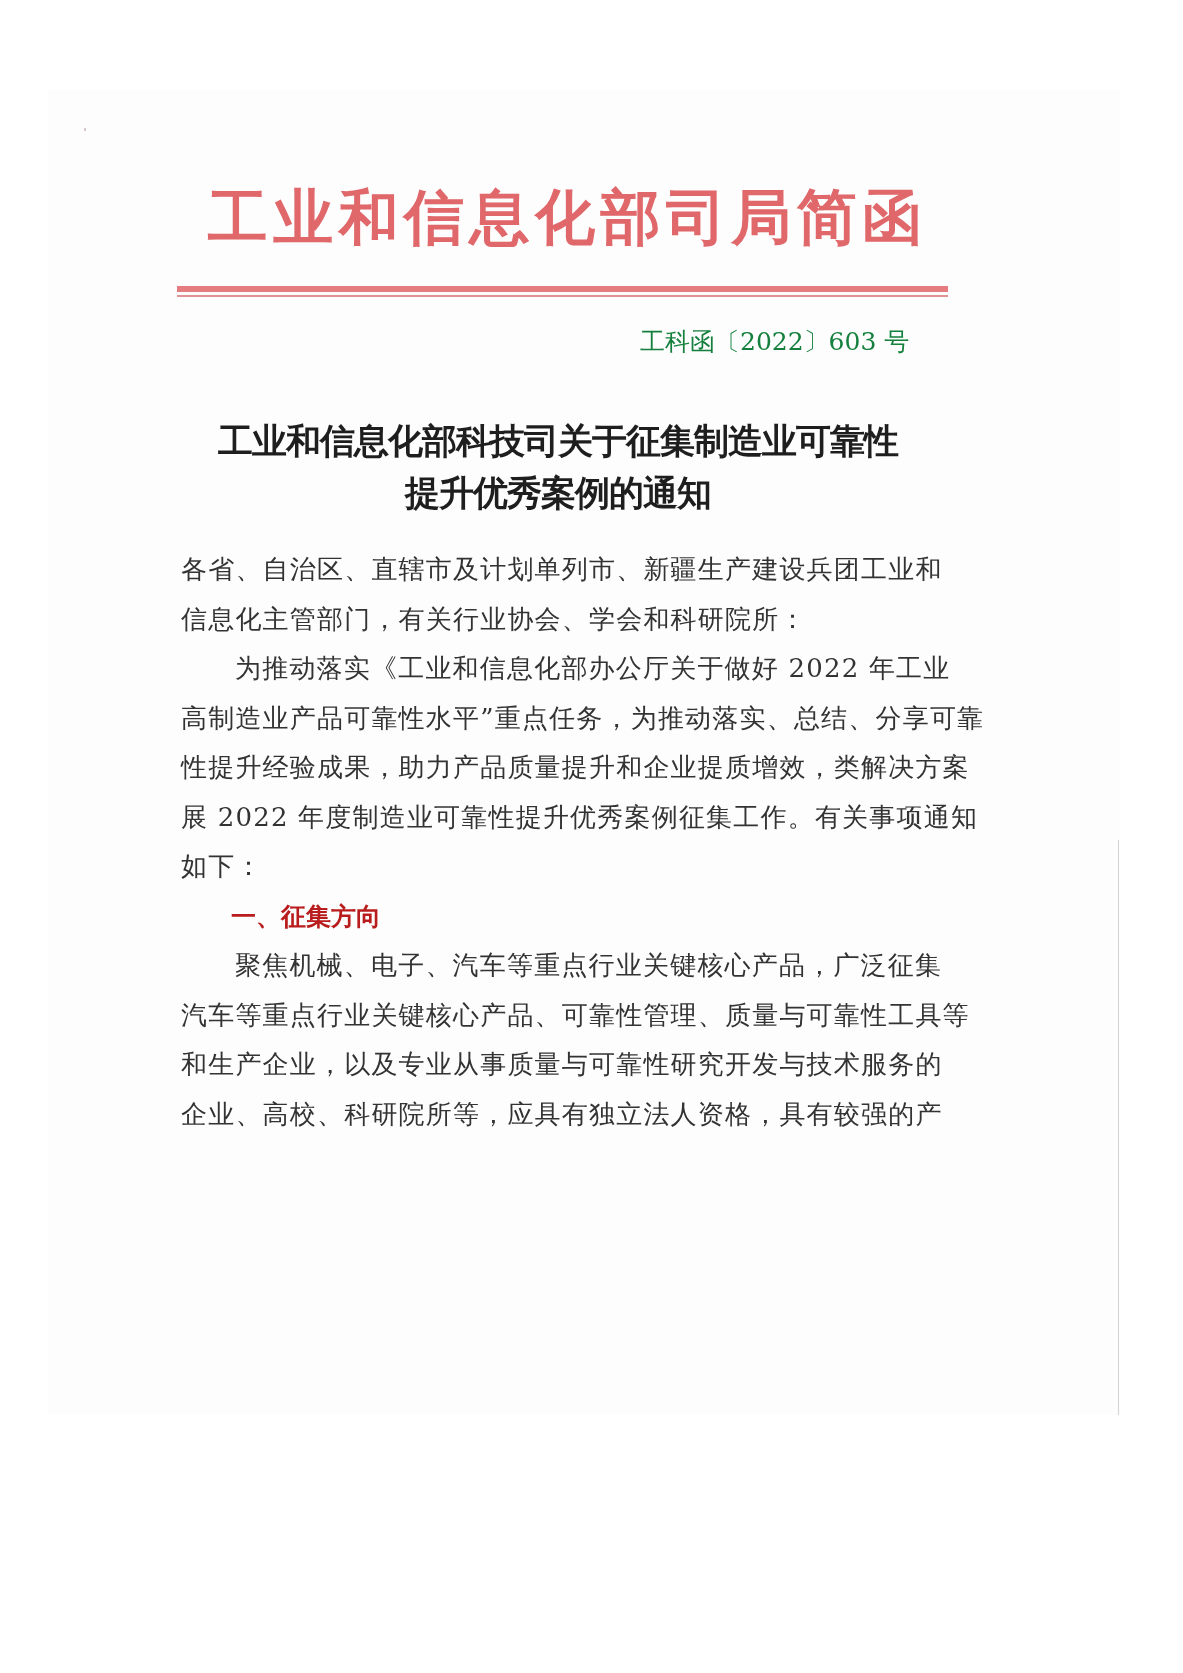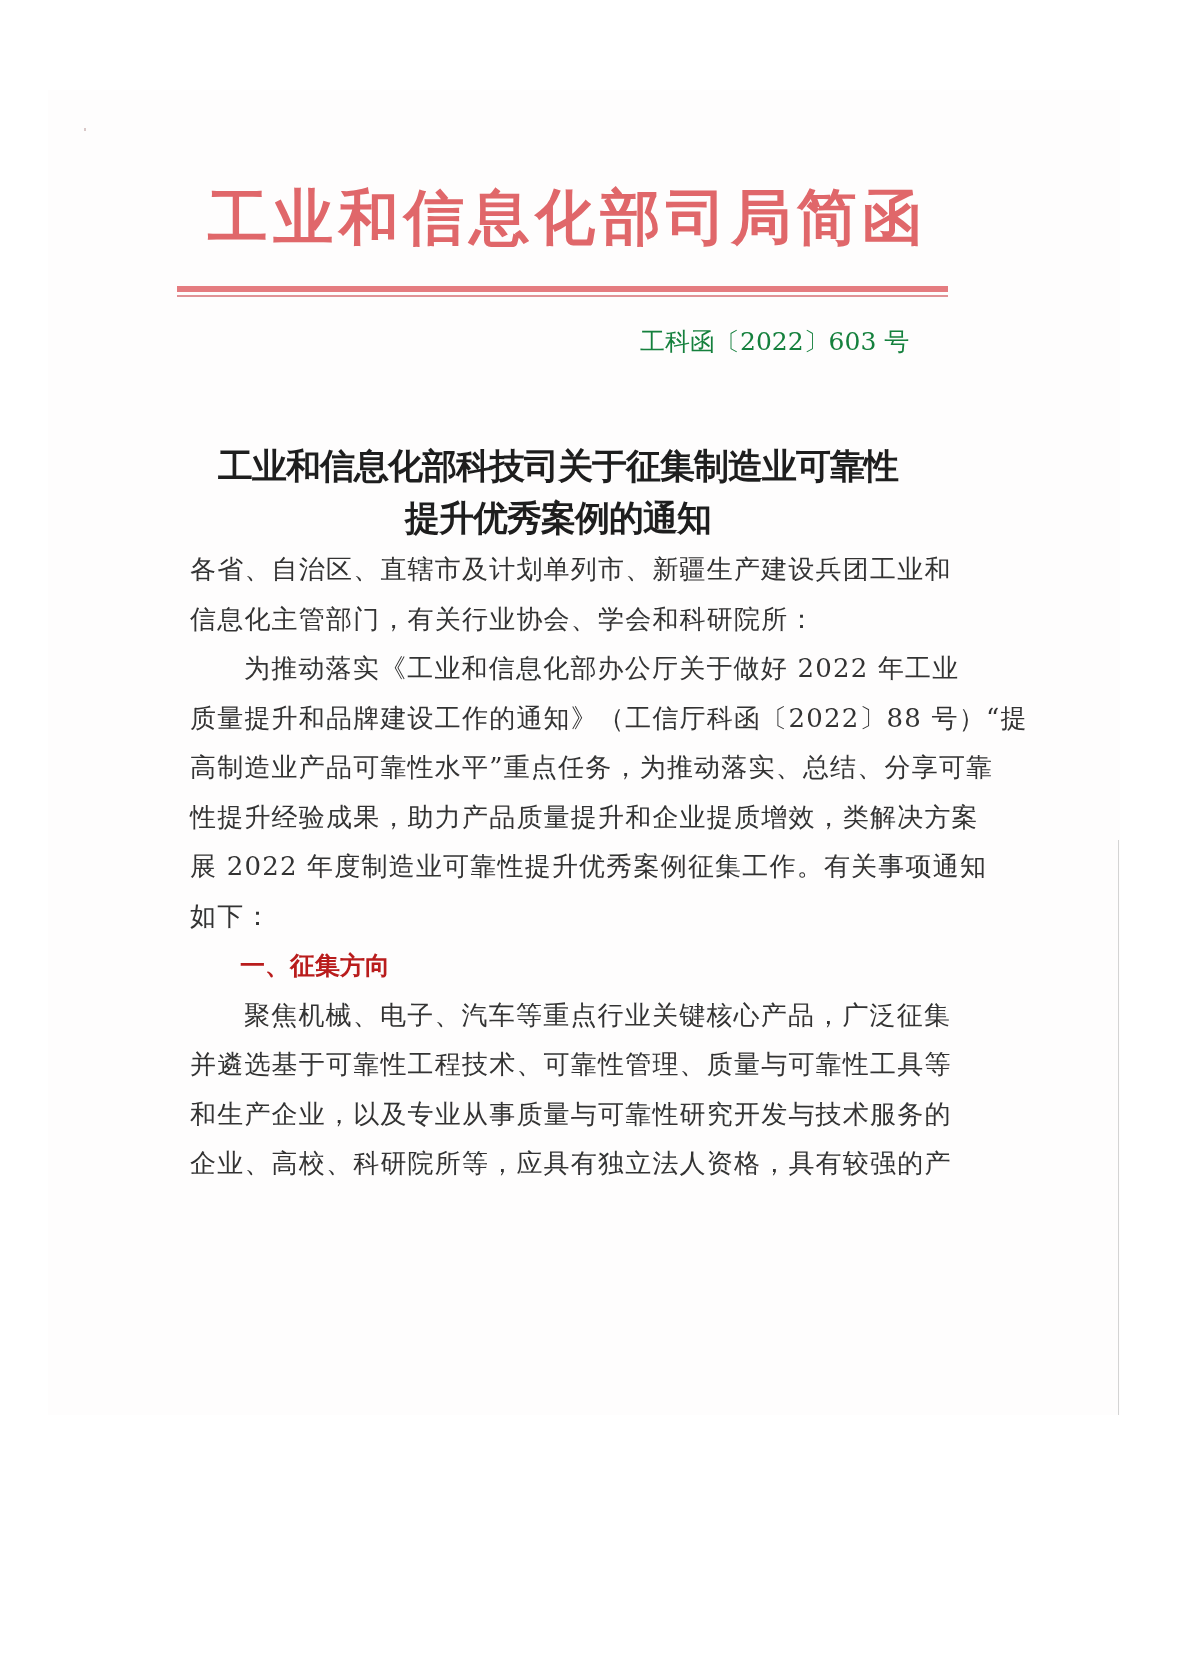--- a/index.html
+++ b/index.html
@@ -76,33 +76,33 @@
       left: 640px;
       top: 325px;
       width: 280px;
       font-size: 25px;
       color: #15803d;
       white-space: nowrap;
     }
     .doc-title {
       position: absolute;
       left: 178px;
-      top: 440px;
+      top: 415px;
       width: 760px;
       text-align: center;
       font-family: "DejaVu Serif", "Liberation Serif", serif;
       font-weight: bold;
       font-size: 35px;
       line-height: 52px;
       color: #1e1e1e;
       letter-spacing: -1px;
     }
     .body-text {
       position: absolute;
-      left: 190px;
+      left: 181px;
       top: 545px;
       width: 752px;
       font-size: 26px;
       line-height: 49.5px;
       color: #333;
       letter-spacing: 1.2px;
     }
     .body-text .line {
       display: block;
       white-space: nowrap;
@@ -157,25 +157,24 @@
 <div class="doc-title">
   <div>工业和信息化部科技司关于征集制造业可靠性</div>
   <div>提升优秀案例的通知</div>
 </div>
 
 <div class="body-text">
   <span class="line">各省、自治区、直辖市及计划单列市、新疆生产建设兵团工业和</span>
   <span class="line last">信息化主管部门，有关行业协会、学会和科研院所：</span>
 
   <span class="line indent">为推动落实《工业和信息化部办公厅关于做好 2022 年工业</span>
-  <span class="line">质量提升和品牌建设工作的通知》（工信厅科函〔2022〕88 号）“提</span>
   <span class="line">高制造业产品可靠性水平”重点任务，为推动落实、总结、分享可靠</span>
   <span class="line">性提升经验成果，助力产品质量提升和企业提质增效，类解决方案</span>
   <span class="line">展 2022 年度制造业可靠性提升优秀案例征集工作。有关事项通知</span>
   <span class="line last">如下：</span>
 
   <span class="heading">一、征集方向</span>
   <span class="line indent">聚焦机械、电子、汽车等重点行业关键核心产品，广泛征集</span>
-  <span class="line">并遴选基于可靠性工程技术、可靠性管理、质量与可靠性工具等</span>
+  <span class="line">汽车等重点行业关键核心产品、可靠性管理、质量与可靠性工具等</span>
 
   <span class="line">和生产企业，以及专业从事质量与可靠性研究开发与技术服务的</span>
   <span class="line">企业、高校、科研院所等，应具有独立法人资格，具有较强的产</span>
 </div>
 
 </body></html>

